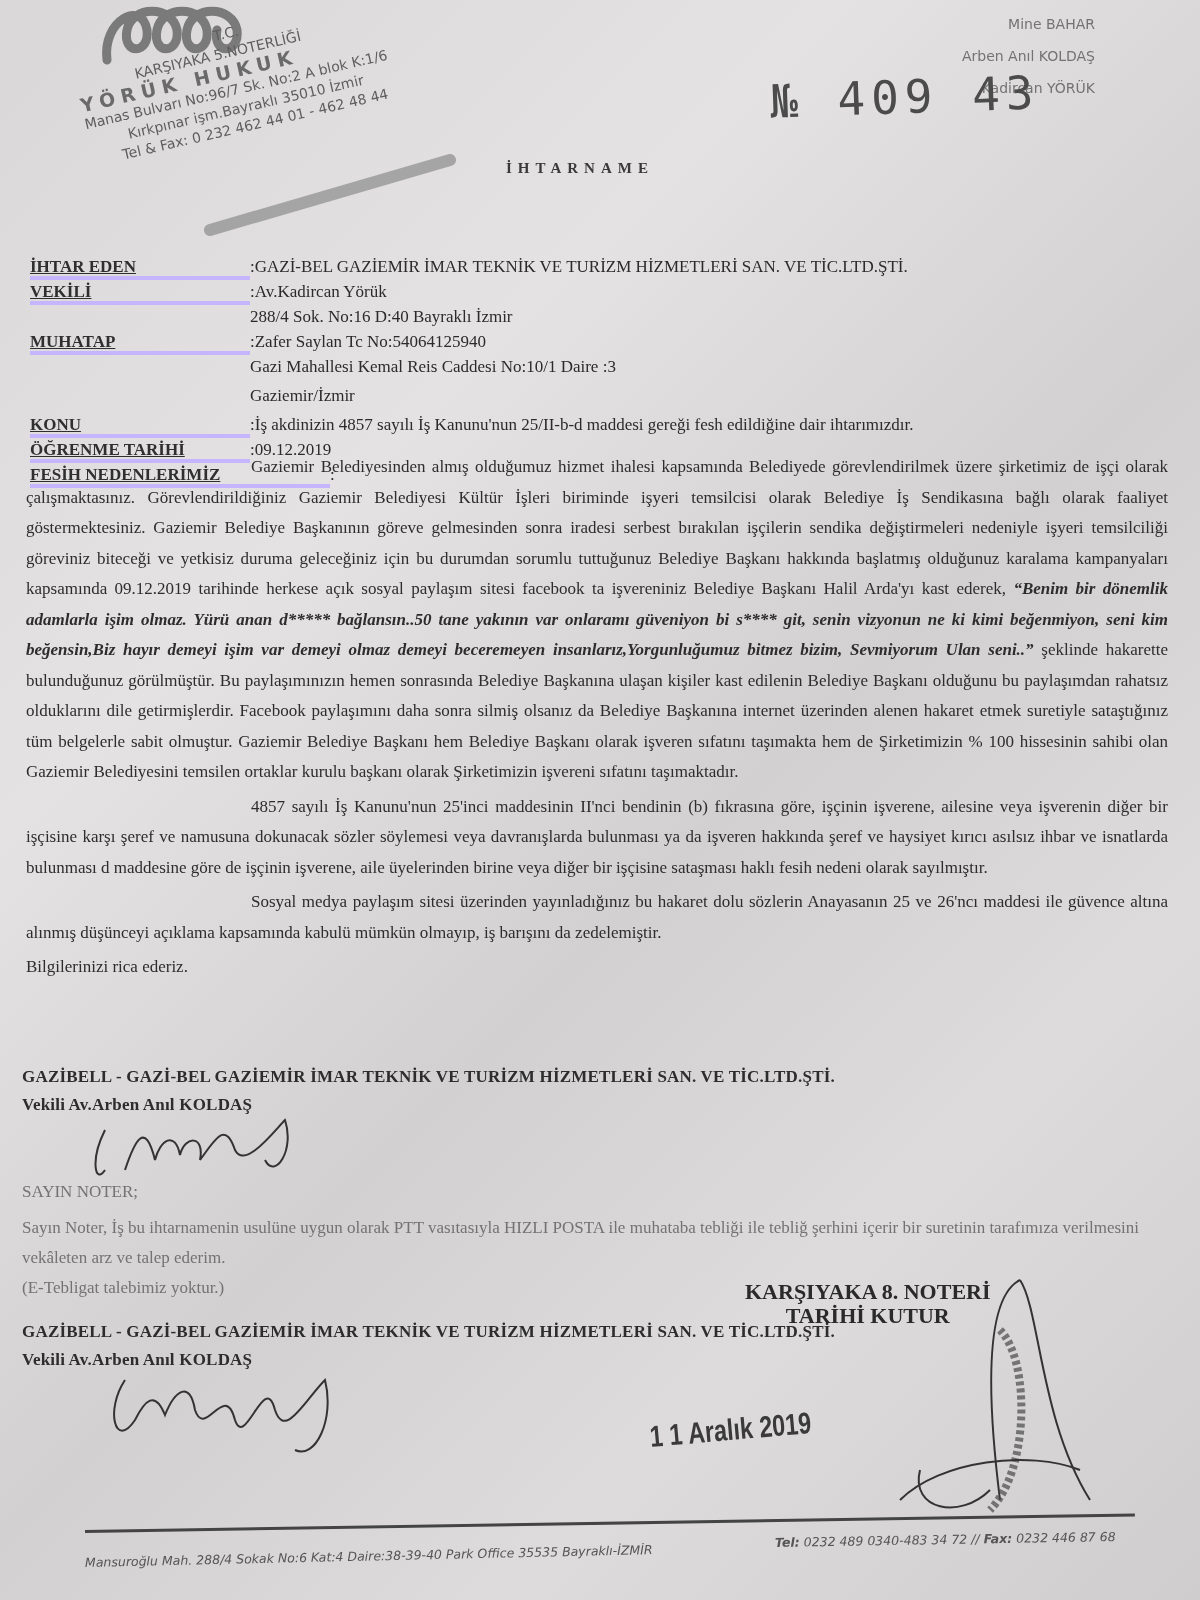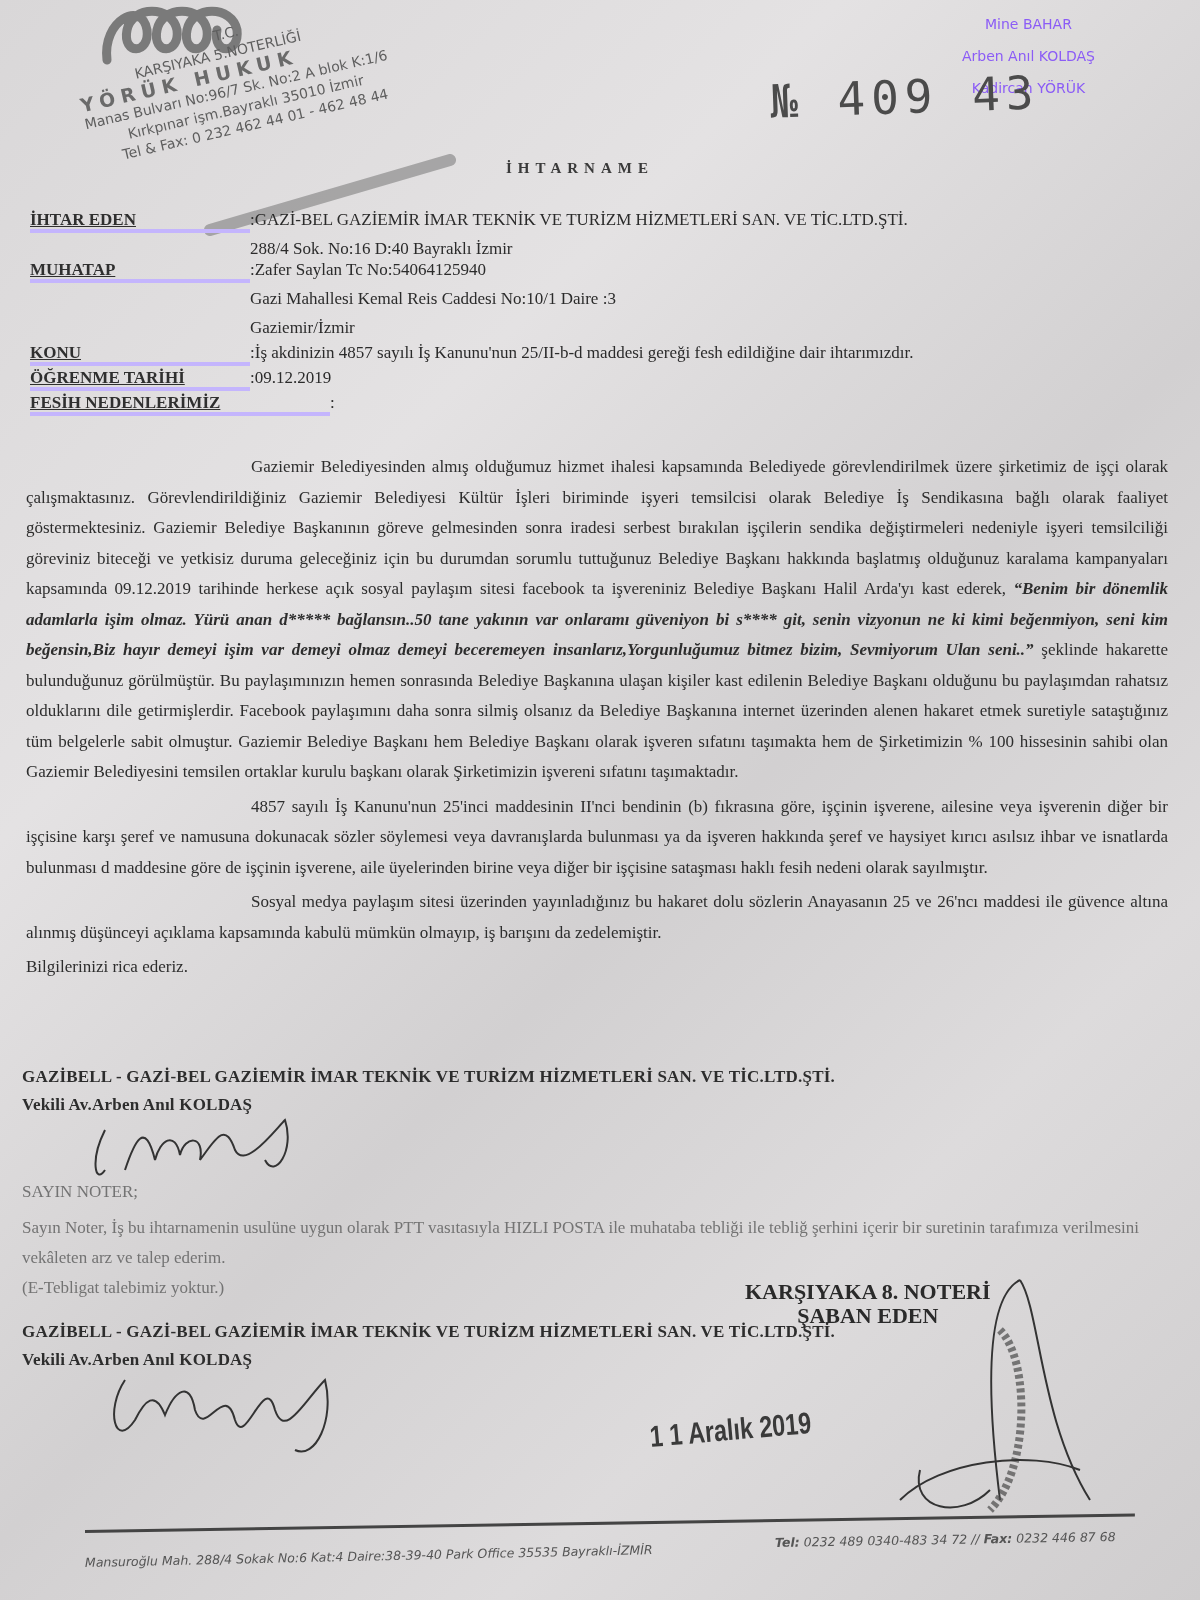--- a/index.html
+++ b/index.html
@@ -9,38 +9,38 @@
     font-family: "Liberation Serif", serif; color: #2b2b2b;
   }
   
   .stamp {
     position: absolute; left: 70px; top: 60px; transform: rotate(-13deg); transform-origin: left top;
     font-family: "DejaVu Sans", sans-serif; color: #5e5e5e; font-size: 14px; line-height: 19px;
   }
   .stamp .big { font-size: 19px; letter-spacing: 6px; font-weight: bold; color: #6a6a6a; }
   .stamp-logo { position: absolute; left: 92px; top: 0px; width: 200px; height: 70px; }
   .partners {
-    position: absolute; right: 105px; top: 8px; text-align: center;
-    font-family: "DejaVu Sans", sans-serif; font-size: 14px; color: #8b5cf6; line-height: 32px;
+    position: absolute; right: 105px; top: 8px; text-align: right;
+    font-family: "DejaVu Sans", sans-serif; font-size: 14px; color: #737373; line-height: 32px;
   }
   .docno {
     position: absolute; left: 770px; top: 70px; font-family: "DejaVu Sans Mono", monospace;
     font-size: 46px; color: #4b4b4b; letter-spacing: 6px; transform: rotate(-2deg);
   }
   .title {
     position: absolute; left: 506px; top: 160px; font-size: 15px; letter-spacing: 6px; font-weight: bold; color: #3a3a3a;
   }
   .rows { position: absolute; left: 30px; top: 210px; width: 1140px; font-size: 17px; }
   .row { display: flex; height: 25px; align-items: baseline; }
   .row .lbl {
     width: 220px; font-weight: bold; text-decoration: underline; color: #2f2f2f; flex: none;
     border-bottom: 4px solid #c4b5fd; height: 19px; margin-right: 0px;
   }
   .row .lbl.blank { border-bottom: none; text-decoration: none; }
-  .row .val { padding-left: 0; }
+  .row .val { padding-left: 0; margin-top: 47px; }
   .row.tall { height: 29px; }
   .body-text {
     position: absolute; left: 22px; top: 448px; width: 1150px; font-size: 17px; line-height: 30.5px;
     text-align: justify; color: #2d2d2d;
   }
   .body-text p { margin: 4px; }
   .indent { text-indent: 225px; }
   .q { font-style: italic; font-weight: bold; }
   .sig-block { position: absolute; left: 22px; font-size: 17px; color: #2d2d2d; }
   .sig-block .co { font-weight: bold; letter-spacing: 0.2px; }
@@ -84,20 +84,24 @@
 <svg class="sig" style="left:200px;top:150px" width="280" height="90">
   <path d="M10 80 L 250 10" stroke="#777" stroke-width="12" stroke-linecap="round" opacity="0.55"></path>
 </svg>
 
 <div class="title">İHTARNAME</div>
 
 <div class="rows">
   <div class="row">
       <span class="lbl">İHTAR EDEN</span>
       <span class="val">:GAZİ-BEL GAZİEMİR İMAR TEKNİK VE TURİZM HİZMETLERİ SAN. VE TİC.LTD.ŞTİ.</span>
+    </div>
+  <div class="row">
+      <span class="lbl">VEKİLİ</span>
+      <span class="val">:Av.Kadircan Yörük</span>
     </div>
   <div class="row">
       <span class="lbl blank"></span>
       <span class="val">288/4 Sok. No:16 D:40 Bayraklı İzmir</span>
     </div>
   <div class="row">
       <span class="lbl">MUHATAP</span>
       <span class="val">:Zafer Saylan Tc No:54064125940</span>
     </div>
   <div class="row tall">
@@ -146,21 +150,21 @@
 <div class="sig-block" style="top:1318px">
   <div class="line co">GAZİBELL - GAZİ-BEL GAZİEMİR İMAR TEKNİK VE TURİZM HİZMETLERİ SAN. VE TİC.LTD.ŞTİ.</div>
   <div class="line co">Vekili Av.Arben Anıl KOLDAŞ</div>
 </div>
 <svg class="sig" style="left:95px;top:1360px" width="270" height="110">
   <path d="M30 20 C 10 50, 20 90, 40 60 C 50 40, 60 30, 70 55 C 80 30, 95 20, 100 50 C 110 80, 130 20, 140 60 C 150 90, 170 10, 180 50 C 190 80, 210 40, 230 20 C 240 60, 220 100, 200 90" fill="none" stroke="#333" stroke-width="2"></path>
 </svg>
 
 <div class="notary-stamp">
   <div>KARŞIYAKA 8. NOTERİ</div>
-  <div>ŞABAN EDEN</div>
+  <div>TARİHİ KUTUR</div>
 </div>
 <div class="date-stamp">1 1 Aralık 2019</div>
 <svg class="sig" style="left:880px;top:1270px" width="260" height="260">
   <path d="M140 10 C 100 30, 110 150, 120 230" fill="none" stroke="#333" stroke-width="2"></path>
   <path d="M140 10 C 160 40, 160 150, 210 230" fill="none" stroke="#333" stroke-width="2"></path>
   <path d="M120 60 C 150 90, 150 200, 110 240" fill="none" stroke="#4a4a4a" stroke-width="8" stroke-dasharray="4 3" opacity="0.7"></path>
   <path d="M20 230 C 60 190, 150 180, 200 200" fill="none" stroke="#333" stroke-width="2"></path>
   <path d="M40 200 C 30 240, 80 250, 110 220" fill="none" stroke="#333" stroke-width="2"></path>
 </svg>
 

